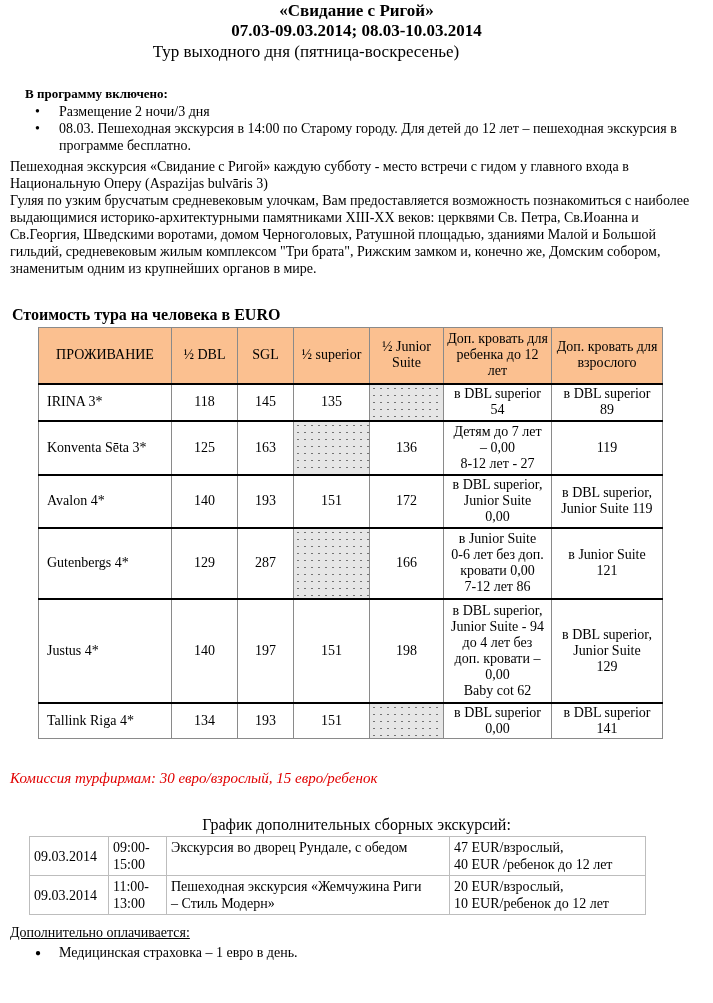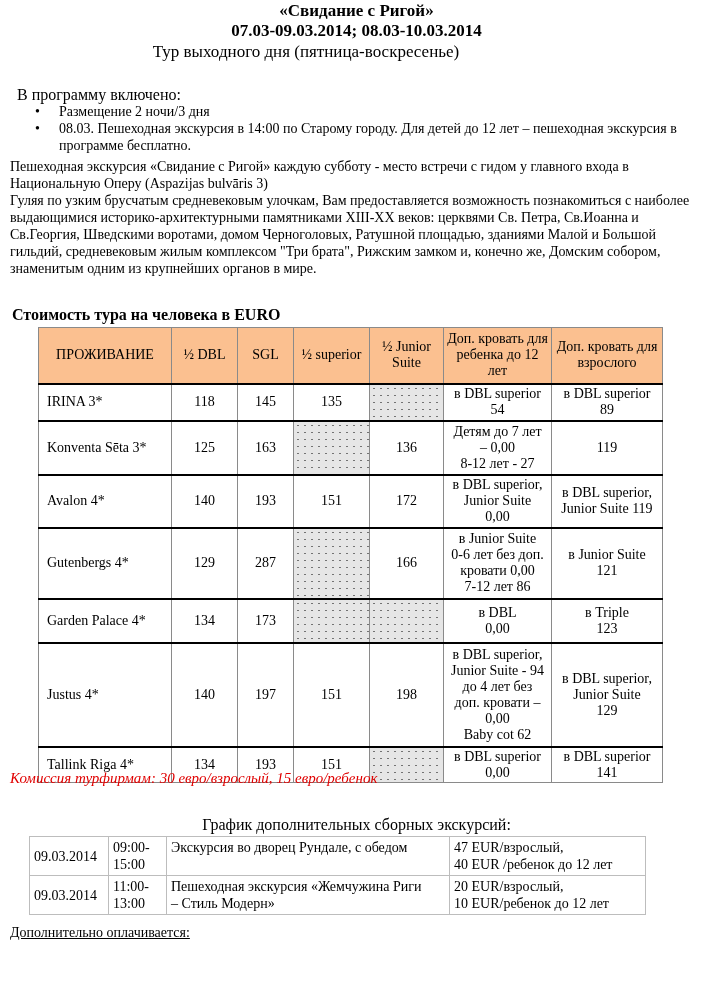--- a/index.html
+++ b/index.html
@@ -1,21 +1,21 @@
 <!DOCTYPE html>
 <html><head>
 <meta charset="utf-8">
 <style>
   html, body { margin:0; padding:0; background:#ffffff; }
   body { width:713px; height:1003px; overflow:hidden; font-family:"Liberation Serif","DejaVu Serif",serif; color:#000; position:relative; font-size:14px; }
   .center { text-align:center; }
   .title1 { position:absolute; top:1px; left:0; width:713px; font-weight:bold; font-size:17px; line-height:20px; }
   .title2 { position:absolute; top:21px; left:0; width:713px; font-weight:bold; font-size:17px; line-height:20px; }
   .title3 { position:absolute; top:42px; left:0; width:612px; font-size:17px; line-height:20px; }
-  .inc-head { position:absolute; top:86px; left:17px; font-weight:normal; font-size:16px; }
+  .inc-head { position:absolute; top:86px; left:25px; font-weight:bold; font-size:13px; }
   ul.bul { margin:0; padding:0; list-style:none; }
   .incl { position:absolute; top:103px; left:35px; width:665px; font-size:14px; line-height:17px; }
   .incl li { position:relative; padding-left:24px; }
   .incl li:before { content:"•"; position:absolute; left:0; top:0; }
   .para { position:absolute; left:10px; width:695px; font-size:14px; line-height:17px; }
   .p1 { top:158px; }
   .p2 { top:192px; }
   .cost-head { position:absolute; top:306px; left:12px; font-weight:bold; font-size:16px; }
   table.price { position:absolute; top:327px; left:38px; border-collapse:collapse; font-size:14px; }
   table.price td, table.price th { border:1px solid #8a8a8a; text-align:center; vertical-align:middle; padding:0 2px; line-height:16px; font-weight:normal; }
@@ -111,31 +111,20 @@
     <td>287</td>
     <td class="dots"></td>
     <td>166</td>
     <td style="white-space:pre-line">в Junior Suite
 0-6 лет без доп.
 кровати 0,00
 7-12 лет 86</td>
     <td style="white-space:pre-line">в Junior Suite
 121</td>
   </tr>
-  <tr class="row" style="height:44px">
-    <td class="name">Garden Palace 4*</td>
-    <td>134</td>
-    <td>173</td>
-    <td class="dots"></td>
-    <td class="dots"></td>
-    <td style="white-space:pre-line">в DBL
-0,00</td>
-    <td style="white-space:pre-line">в Triple
-123</td>
-  </tr>
   <tr class="row" style="height:104px">
     <td class="name">Justus 4*</td>
     <td>140</td>
     <td>197</td>
     <td>151</td>
     <td>198</td>
     <td style="white-space:pre-line">в DBL superior,
 Junior Suite - 94
 до 4 лет без
 доп. кровати –
@@ -185,13 +174,14 @@
     <td style="white-space:pre-line">Пешеходная экскурсия «Жемчужина Риги
 – Стиль Модерн»</td>
     <td style="white-space:pre-line">20 EUR/взрослый,
 10 EUR/ребенок до 12 лет</td>
   </tr>
 </tbody>
   </table>
 
 <div class="extra-head">Дополнительно оплачивается:</div>
 <ul class="bul extra">
+  <li>Медицинская страховка – 1 евро в день.</li>
 </ul>
 
 </body></html>

